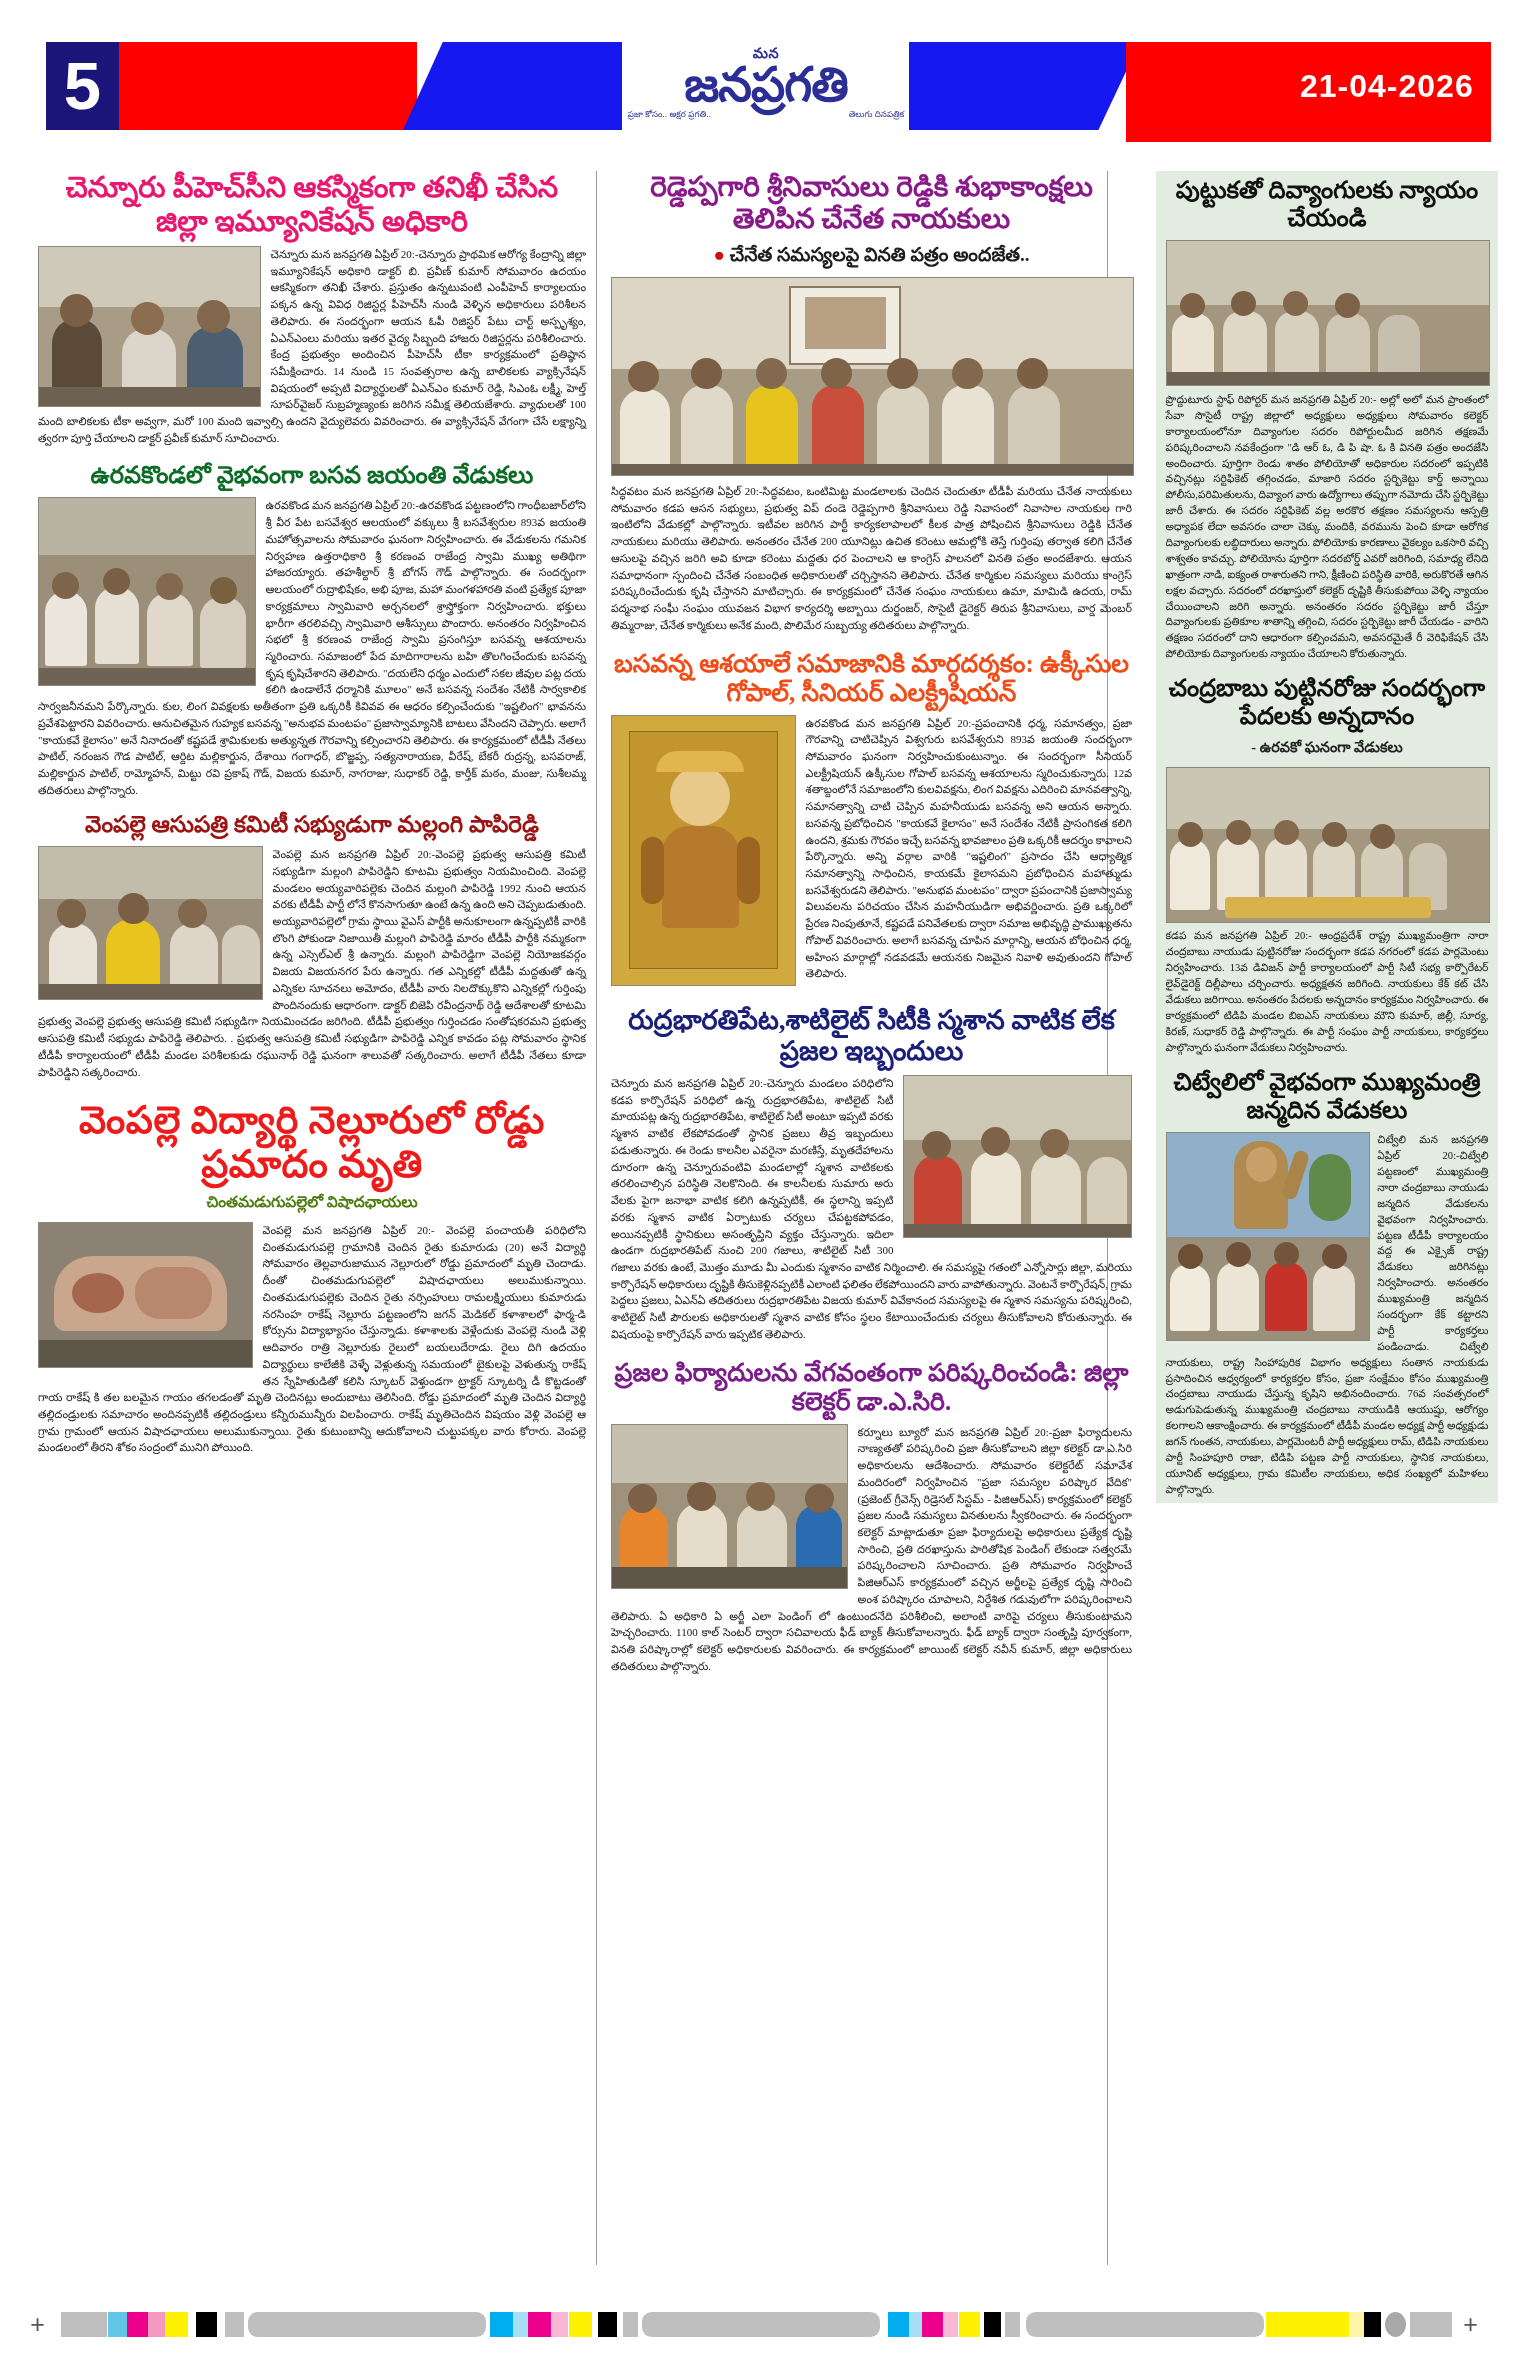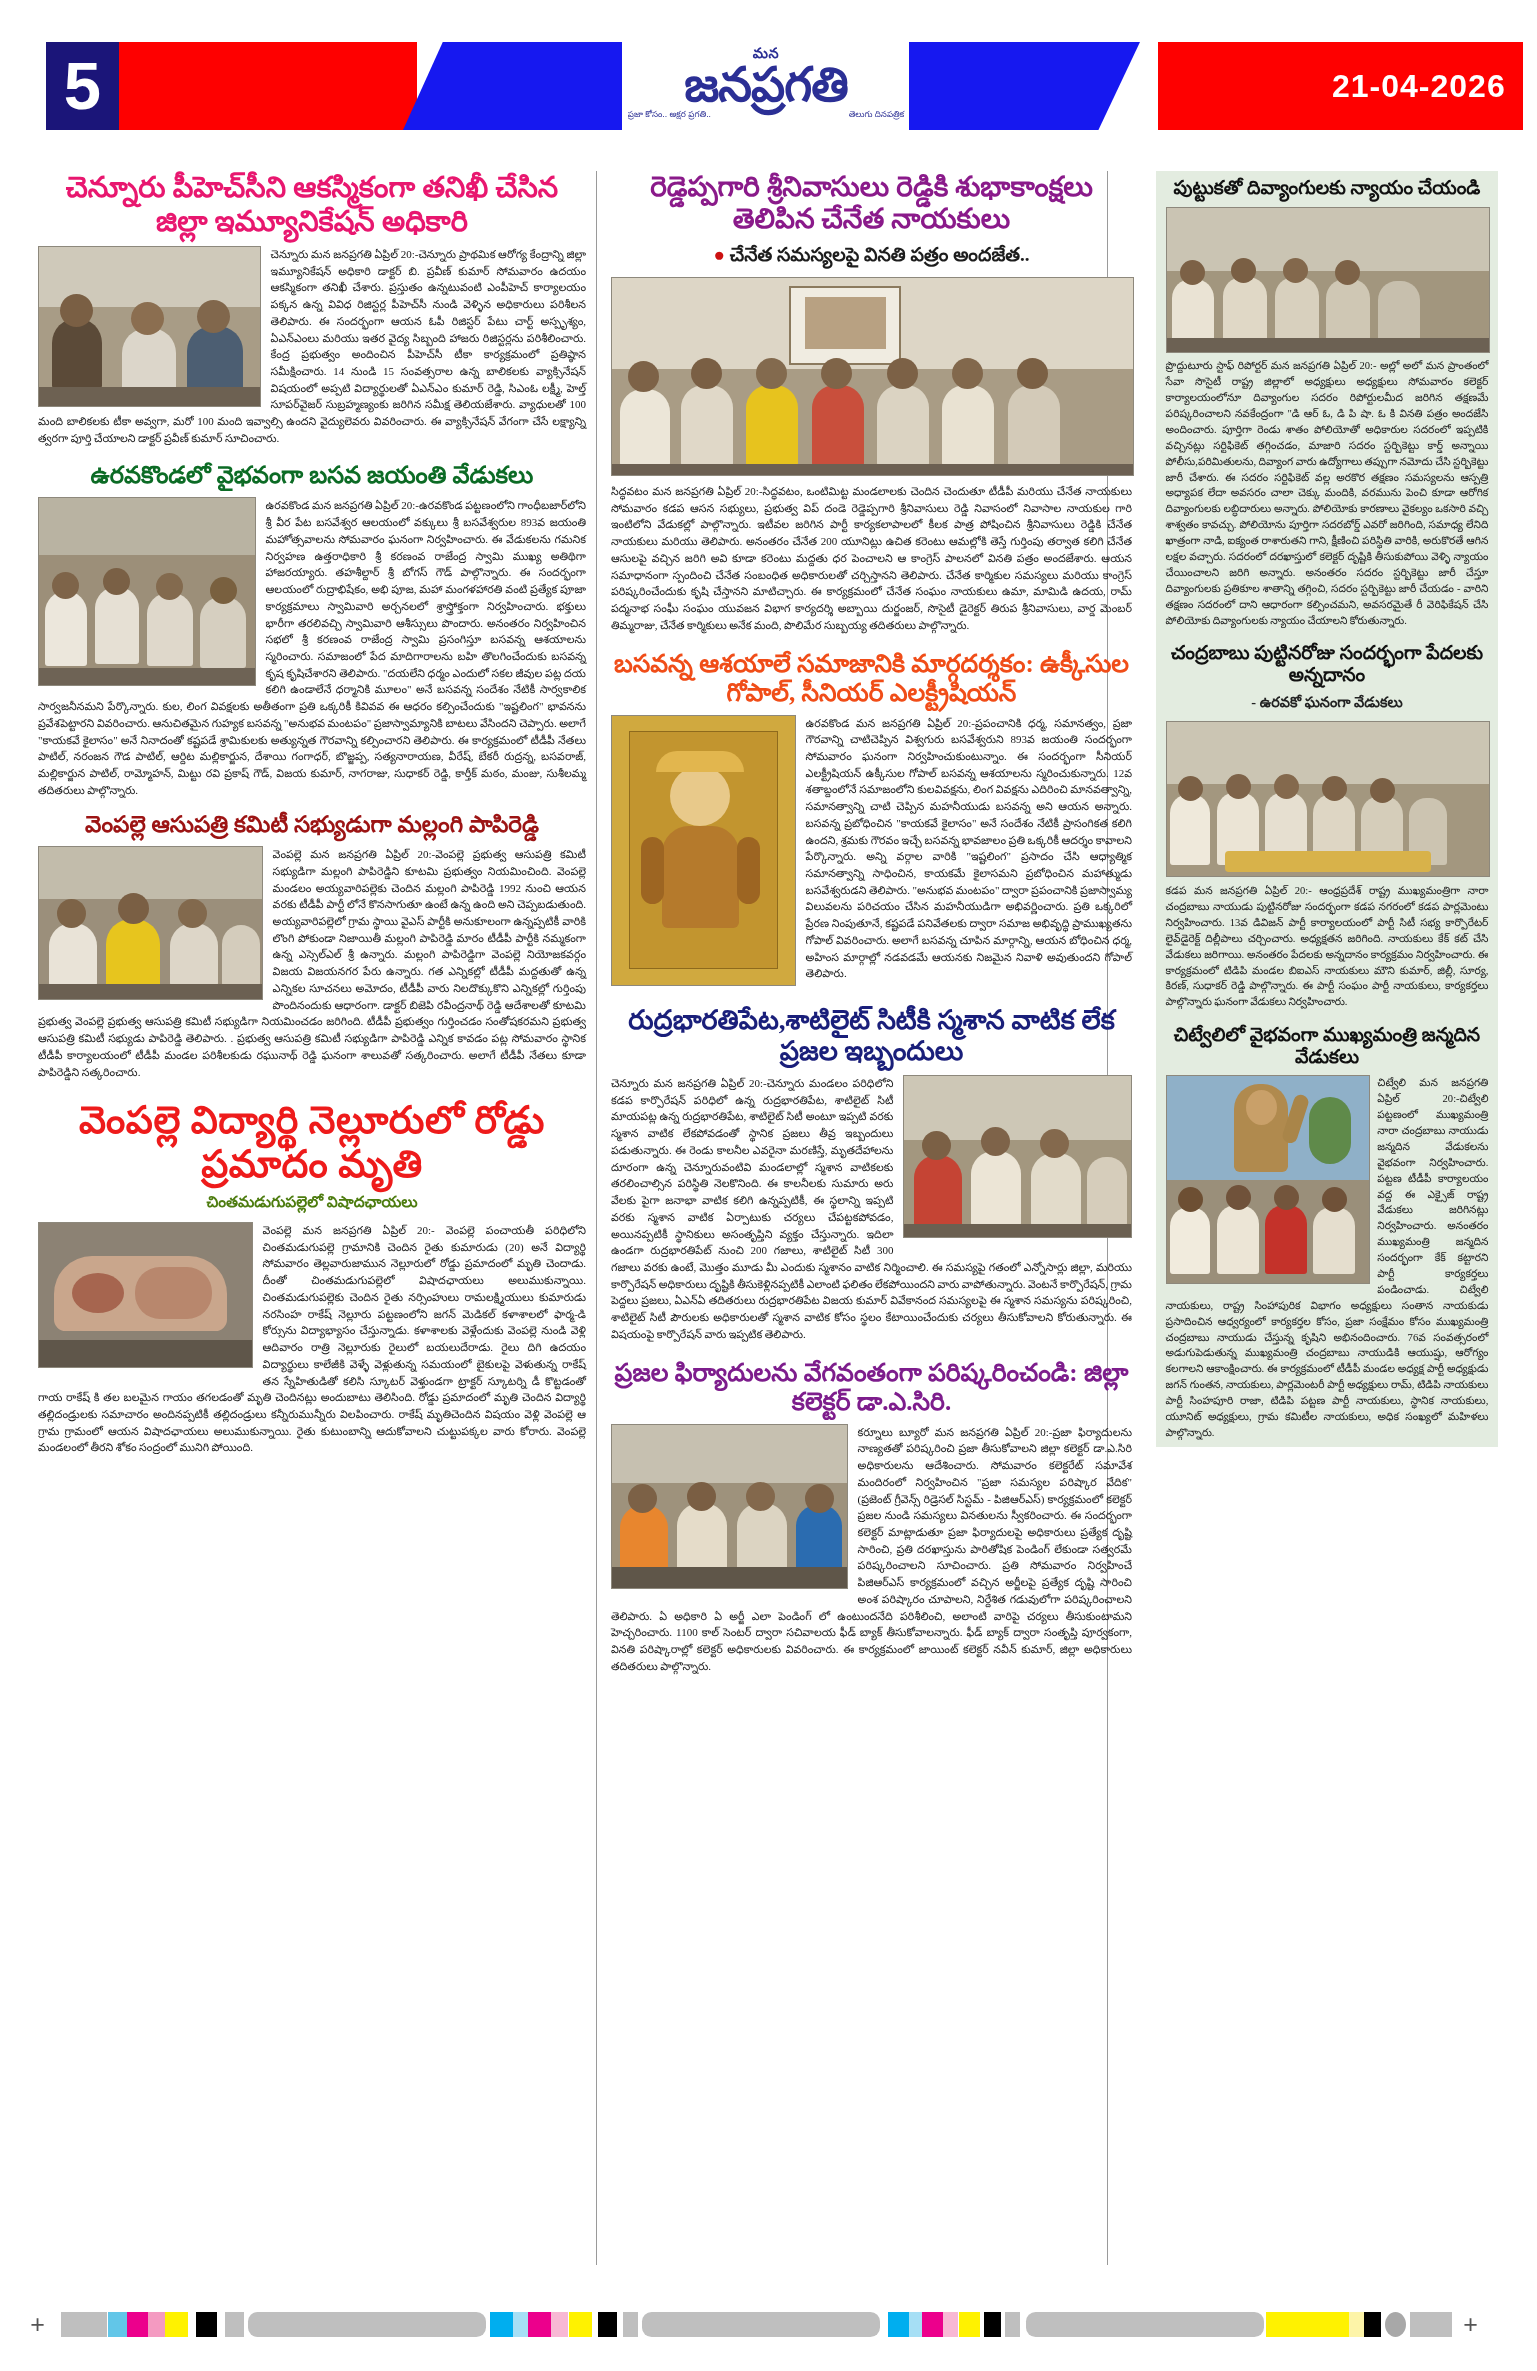--- a/index.html
+++ b/index.html
@@ -34,21 +34,21 @@
     line-height:50px;letter-spacing:-1px;
   }
   .mh-logo .sub{
     display:flex;justify-content:space-between;padding:0 5.8px;
     font-family:"Liberation Sans",sans-serif;font-size:8.6px;line-height:9.6px;
   }
   .mh-blue-r{
     position:absolute;left:863px;top:0;width:231px;height:88px;background:#1618f0;
     clip-path:polygon(0 0,100% 0,82% 100%,0 100%);
   }
-  .mh-red-r{position:absolute;left:1080px;top:0;width:365px;height:88px;background:#fe0000;margin-left:32px;}
+  .mh-red-r{position:absolute;left:1080px;top:0;width:365px;height:100px;background:#fe0000;}
   .mh-date{
     position:absolute;right:17.3px;top:0;height:88px;line-height:88px;color:#fff;
     font-family:"Liberation Sans",sans-serif;font-weight:bold;font-size:32px;
     letter-spacing:1px;
   }
 
   
   #cols{position:absolute;left:38px;top:171px;width:1460px;}
   .col{position:absolute;top:0;}
   #col1{left:0;width:548px;}
@@ -64,21 +64,21 @@
     line-height:1.16;margin:0 0 7.7px 0;
   }
   .hl-pink{color:#e8176f;font-size:29px;}
   .hl-purple{color:#8a1a8a;font-size:28px;}
   .hl-green{color:#0c6b25;font-size:24px;}
   .hl-darkred{color:#9c1414;font-size:23px;}
   .hl-bigred{color:#ee1b1b;font-size:38px;letter-spacing:0.5px;}
   .hl-orange{color:#f04d18;font-size:25px;}
   .hl-navy{color:#1a1f7a;font-size:27px;}
   .hl-purple2{color:#7d1d8c;font-size:25px;}
-  .hl-blk-r{color:#111;font-size:19px;}
+  .hl-blk-r{color:#111;font-size:24px;}
 
   .subhl{
     text-align:center;font-size:15.4px;color:#4d7c0f;margin:0 0 7.7px 0;
     font-weight:bold;
   }
   .kicker{
     text-align:center;font-size:14.4px;color:#222;margin:1.9px 0 7.7px 0;font-weight:bold;
   }
 
   

